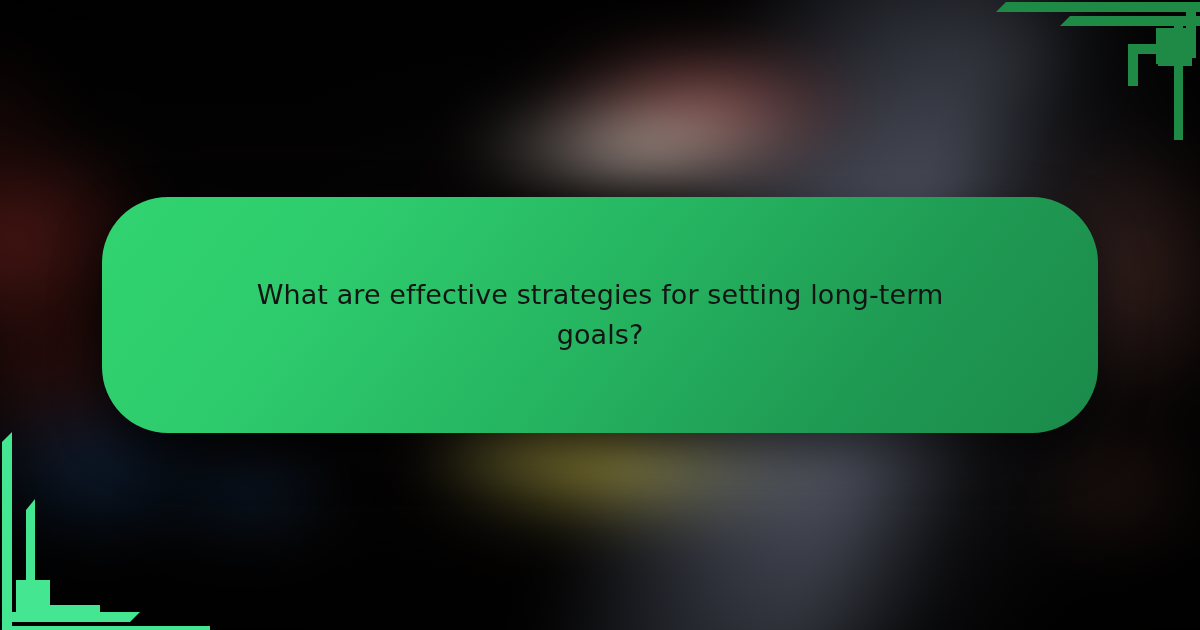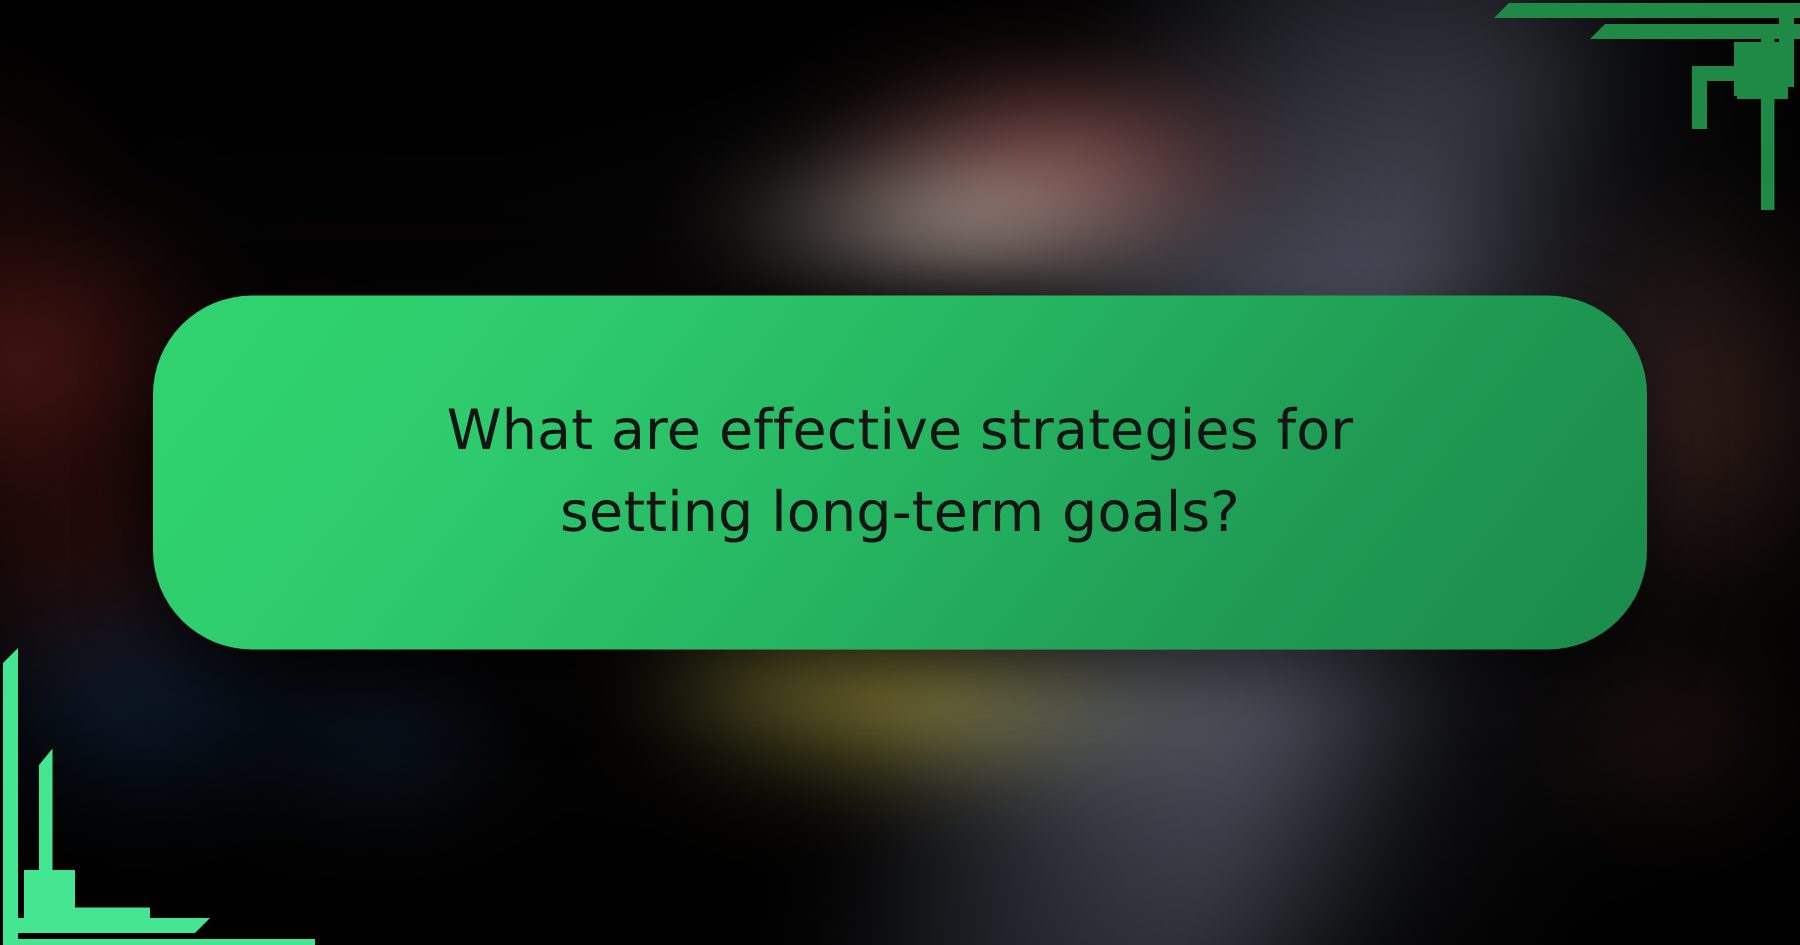--- a/index.html
+++ b/index.html
@@ -78,21 +78,21 @@
     align-items: center;
     justify-content: center;
     box-sizing: border-box;
     padding: 0 80px;
   }
   #question-text {
     margin: 0;
     text-align: center;
     color: #141414;
     font-family: "DejaVu Sans", "Liberation Sans", sans-serif;
-    font-size: 37px;
+    font-size: 27px;
     font-weight: 400;
     line-height: 1.48;
     letter-spacing: 0.1px;
     max-width: 700px;
   }
 </style>
 </head>
 <body>
 
 <div id="stage">

